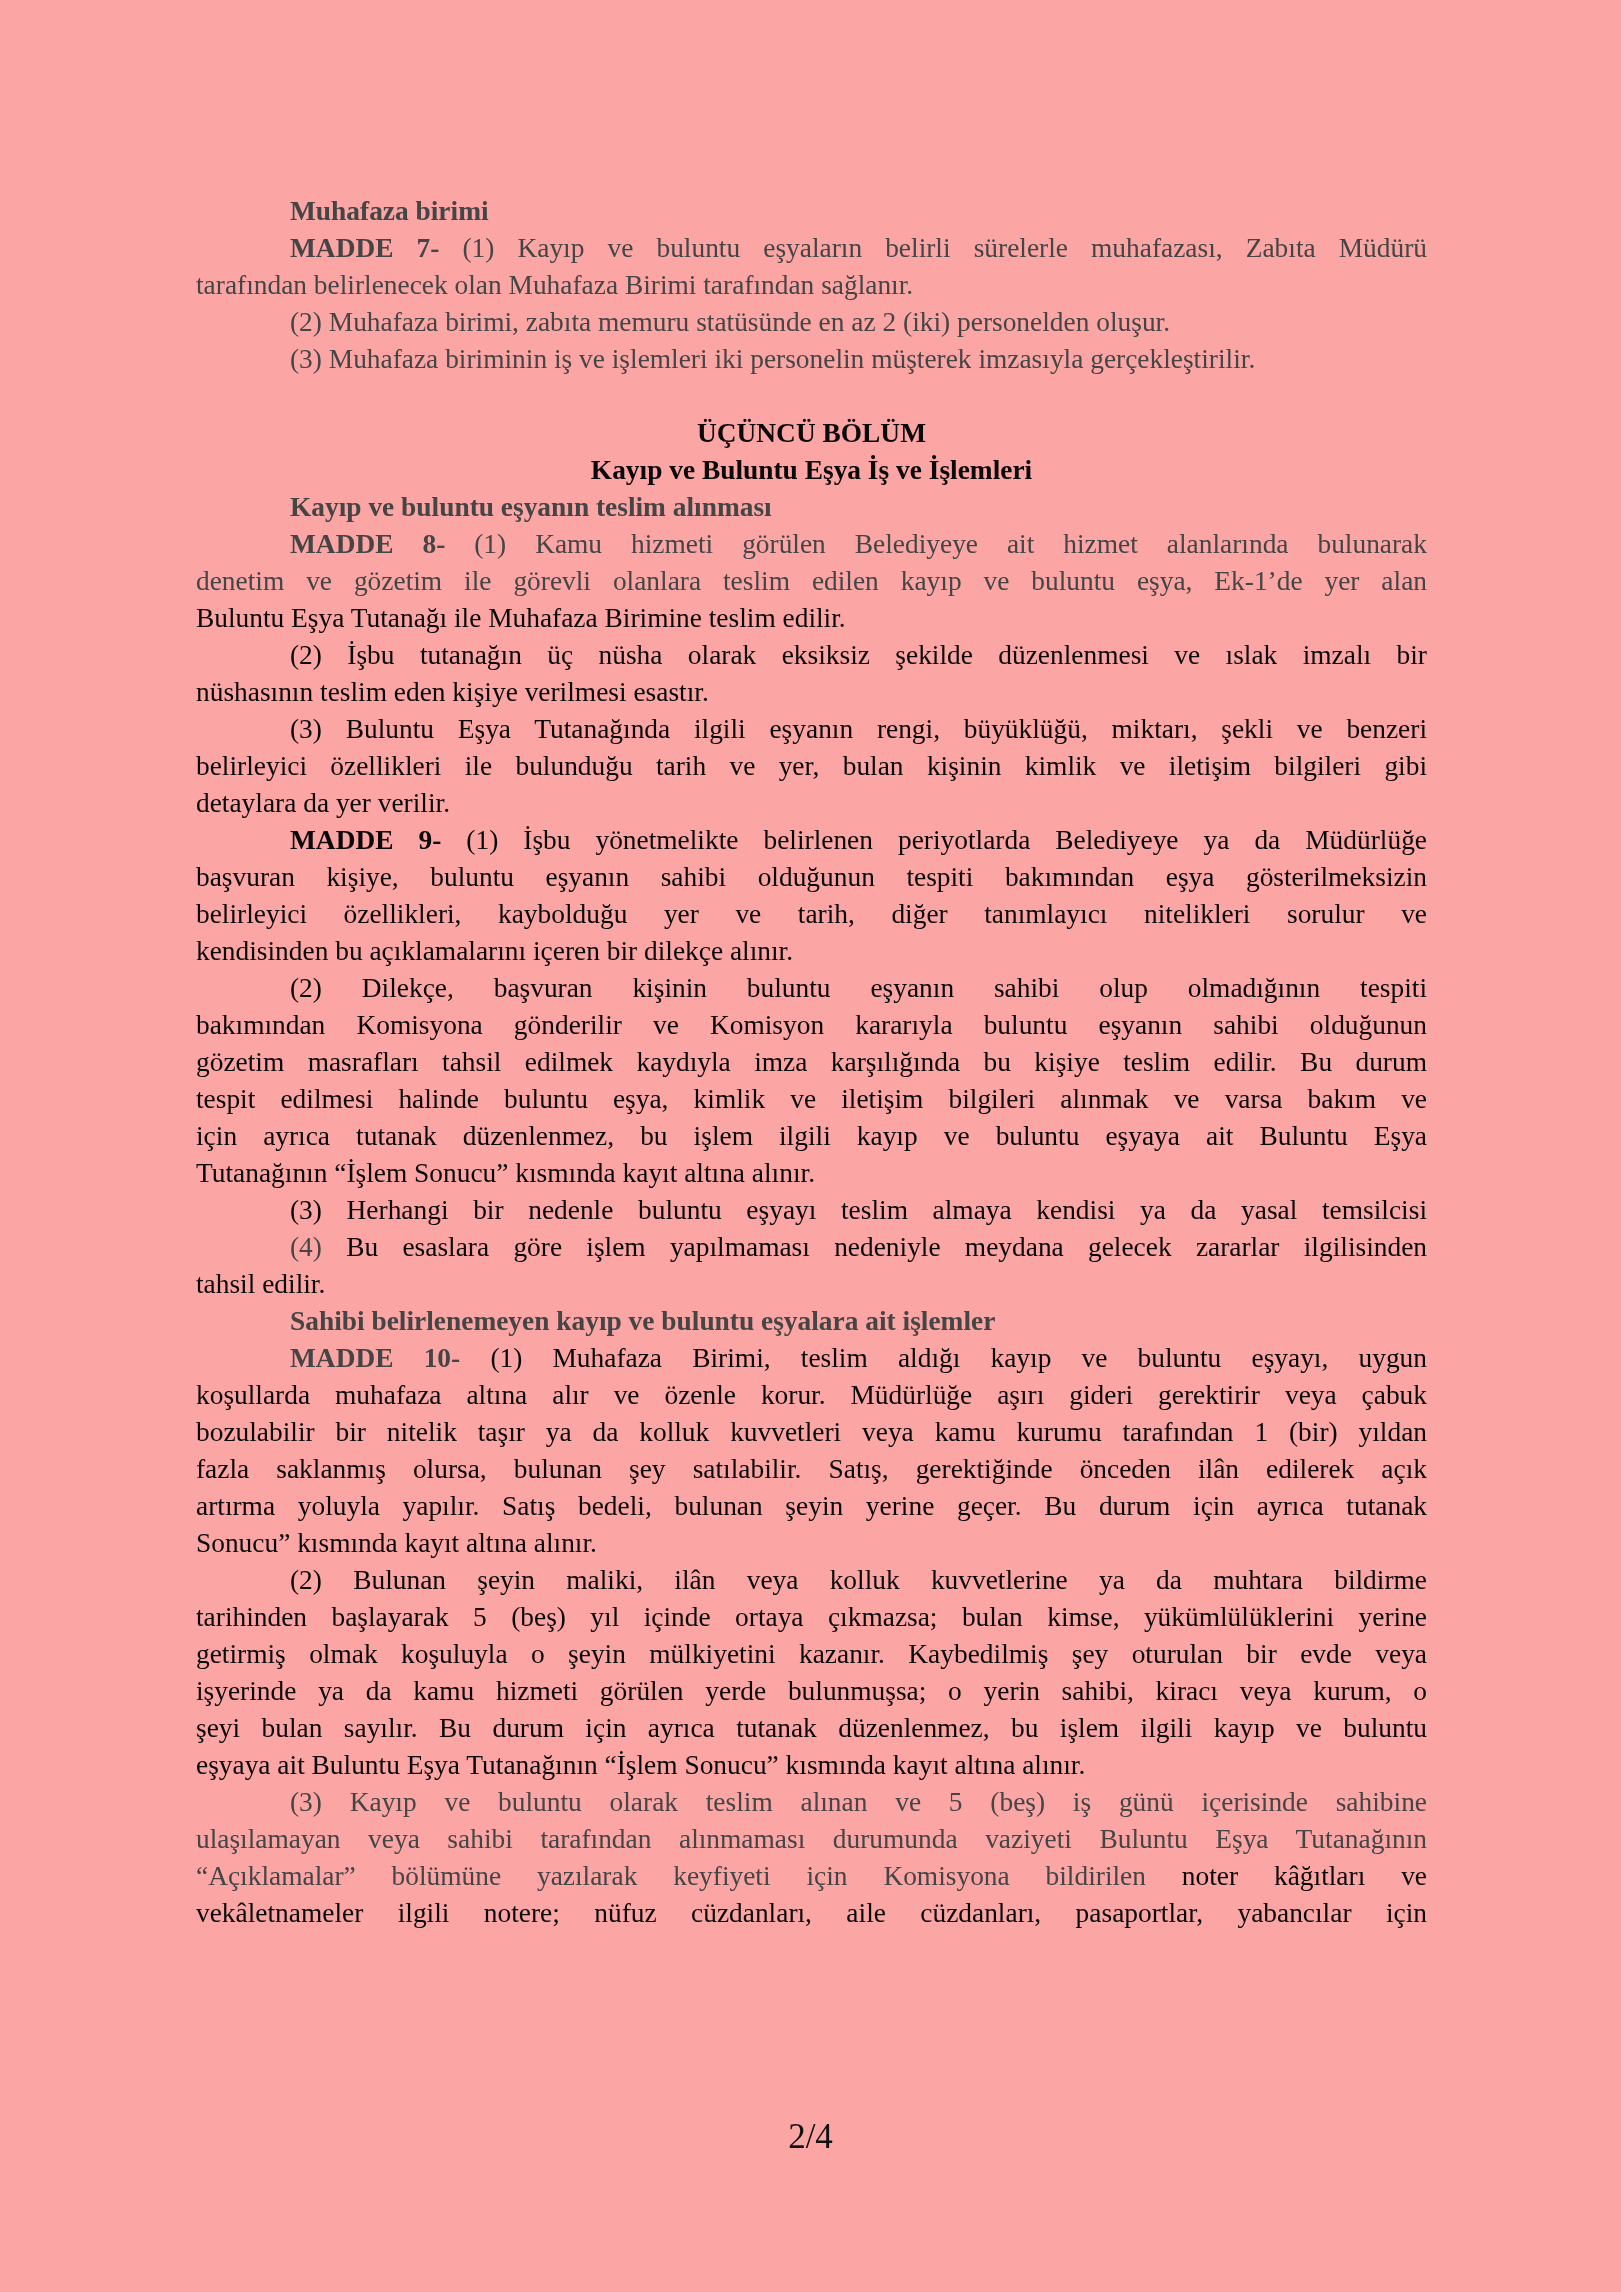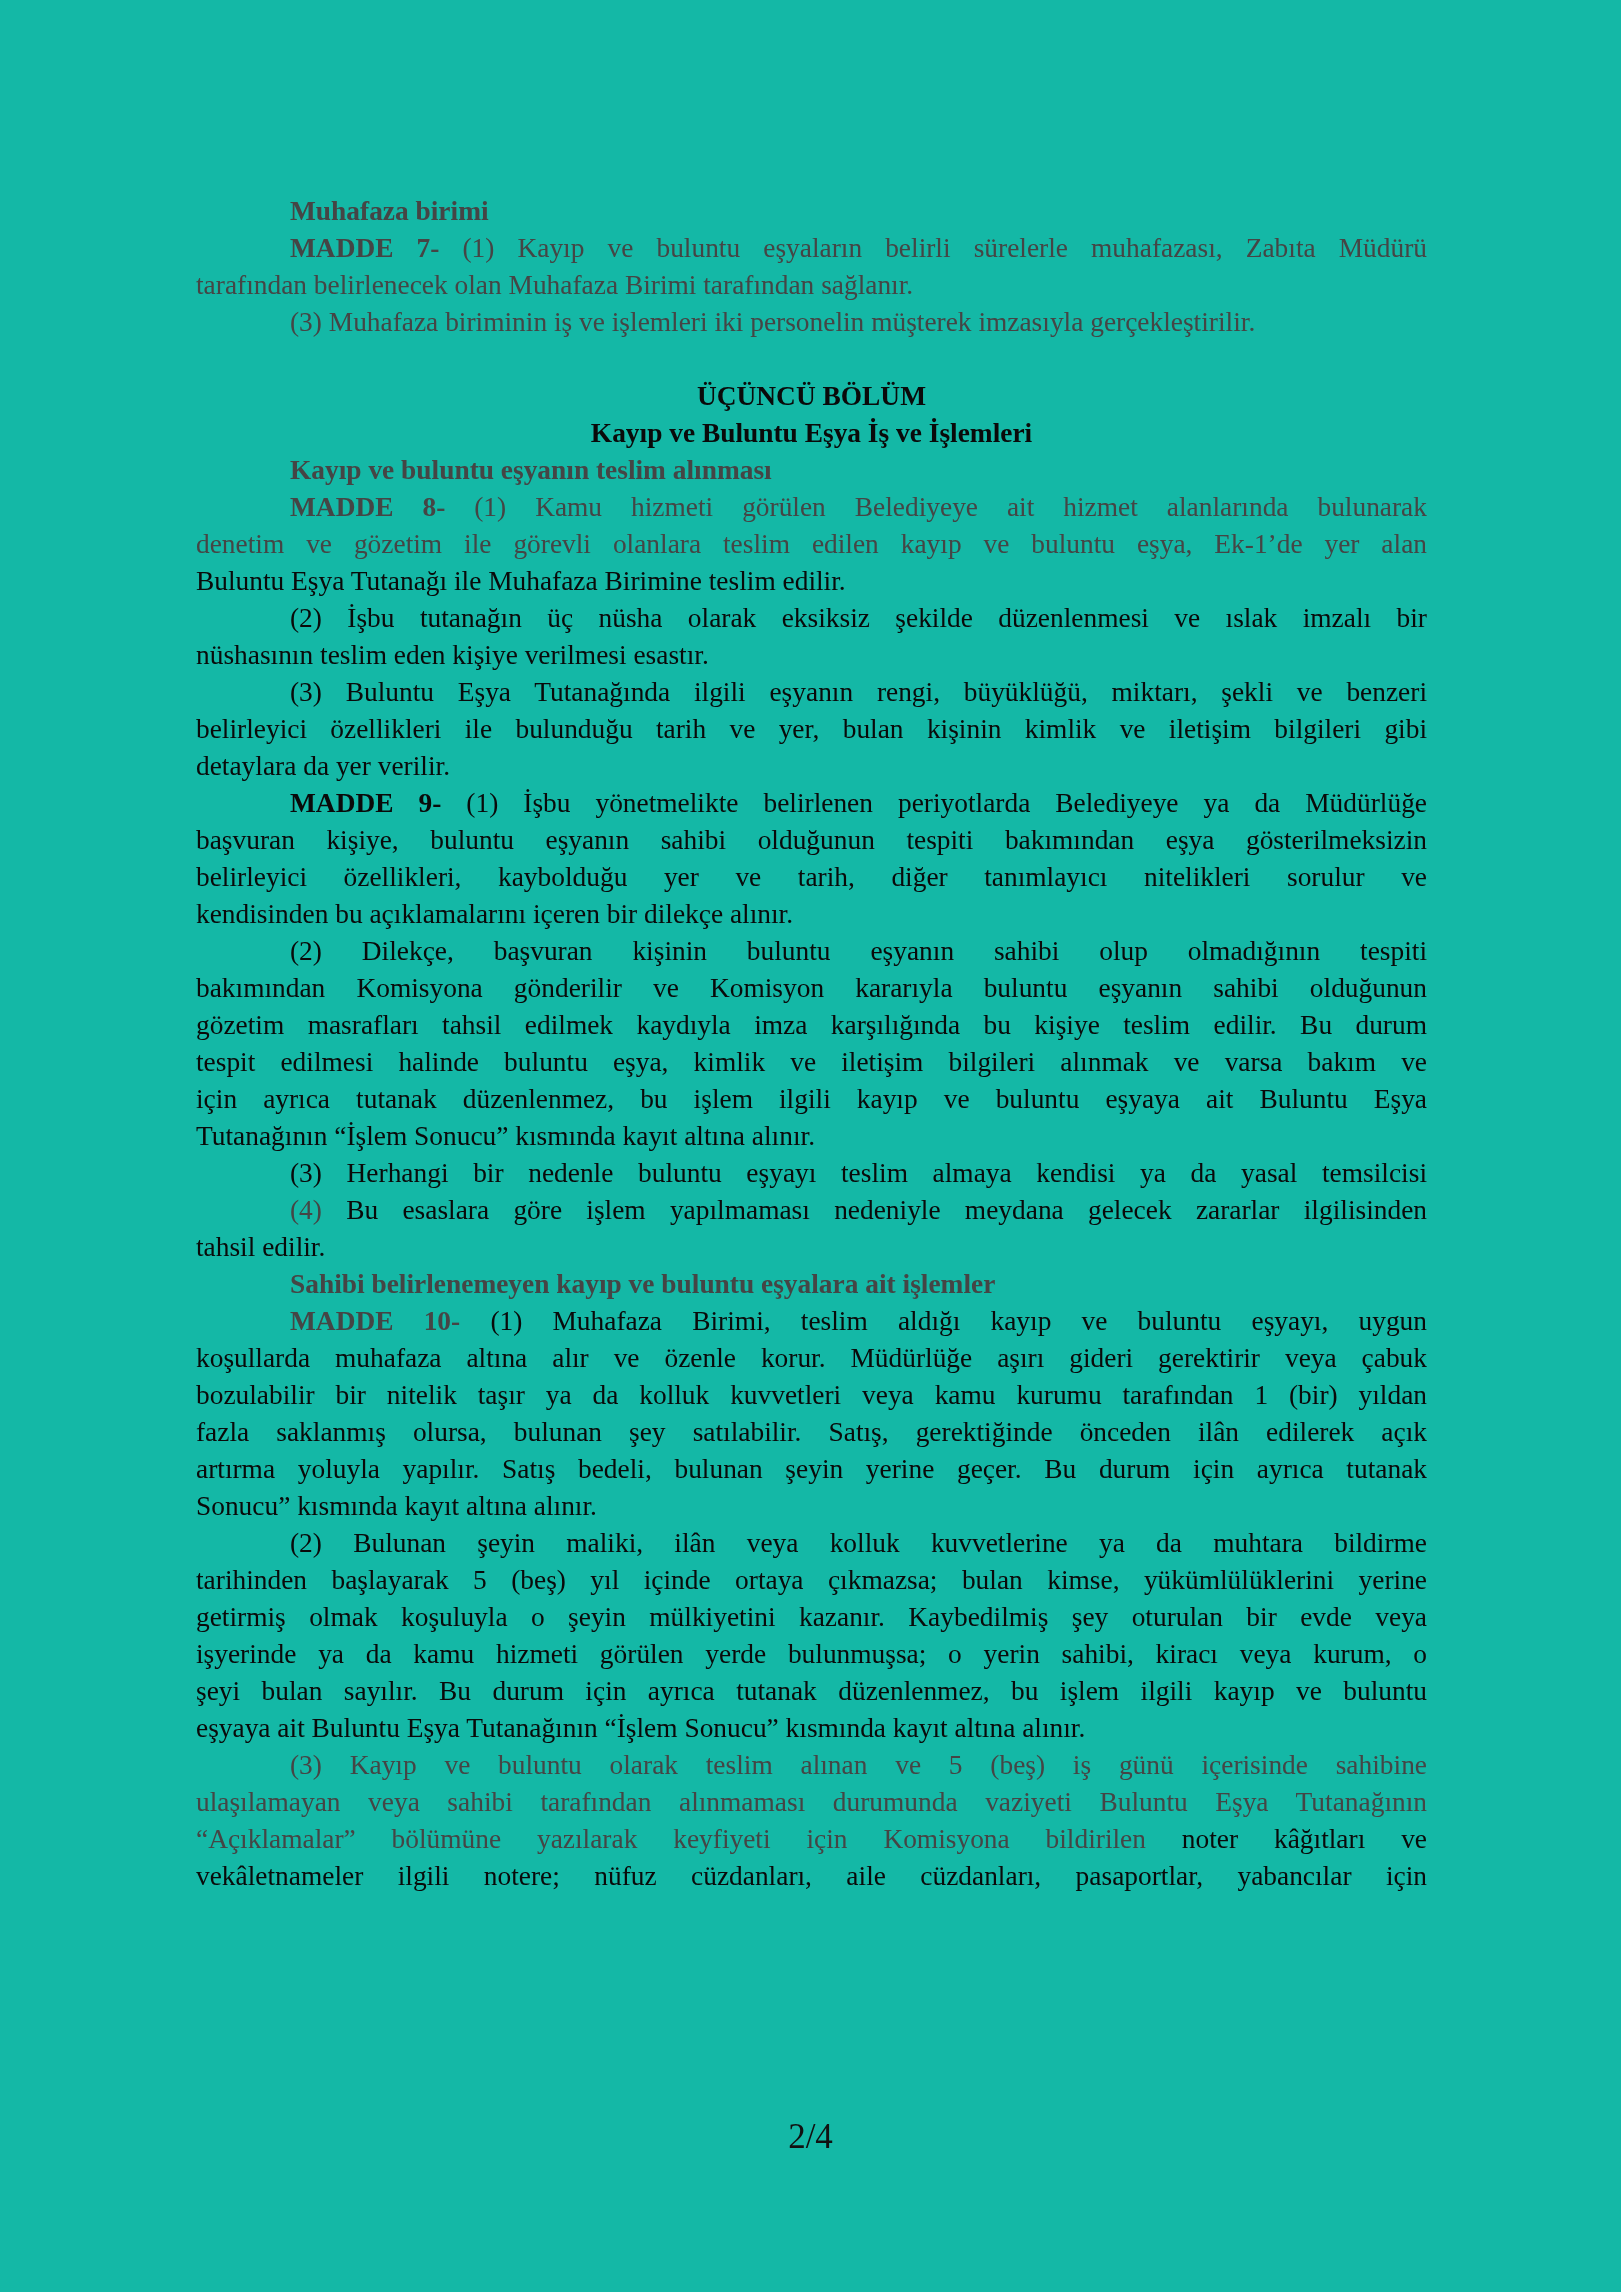--- a/index.html
+++ b/index.html
@@ -1,18 +1,18 @@
 <!DOCTYPE html>
 <html><head>
 <meta charset="utf-8">
 <style>
   html, body { margin: 0; padding: 0; background: #ffffff; }
   body { width: 1621px; height: 2293px; position: relative; overflow: hidden; }
   .page {
-    position: absolute; left: 0; top: 0; width: 1621px; height: 2293px; background: #14b8a6;
+    position: absolute; left: 0; top: 0; width: 1621px; height: 2293px; background: #fca5a5;
     font-family: "Liberation Serif", "DejaVu Serif", serif;
     font-size: 27.4px; color: #111;
   }
   .col { position: absolute; left: 196px; top: 193px; width: 1231px; }
   .ln {
     display: block; height: 37px; line-height: 37px; white-space: nowrap;
     text-align: justify; text-align-last: justify;
   }
   .ln.last { text-align-last: left; }
   .ln.ind { padding-left: 94px; }
@@ -28,20 +28,21 @@
 </style>
 </head>
 <body>
 
 <div class="page">
   <div class="col">
 
     <span class="ln ind last gray b">Muhafaza birimi</span>
     <span class="ln ind gray"><b>MADDE 7-</b><span> (1) Kayıp ve buluntu eşyaların belirli sürelerle muhafazası, Zabıta Müdürü</span></span>
     <span class="ln last gray">tarafından belirlenecek olan Muhafaza Birimi tarafından sağlanır.</span>
+    <span class="ln ind last gray">(2) Muhafaza birimi, zabıta memuru statüsünde en az 2 (iki) personelden oluşur.</span>
     <span class="ln ind last gray">(3) Muhafaza biriminin iş ve işlemleri iki personelin müşterek imzasıyla gerçekleştirilir.</span>
 
     <span class="spacer"></span>
 
     <span class="ln center black b">ÜÇÜNCÜ BÖLÜM</span>
     <span class="ln center black b">Kayıp ve Buluntu Eşya İş ve İşlemleri</span>
 
     <span class="ln ind last gray b">Kayıp ve buluntu eşyanın teslim alınması</span>
     <span class="ln ind gray"><b>MADDE 8-</b><span> (1) Kamu hizmeti görülen Belediyeye ait hizmet alanlarında bulunarak</span></span>
     <span class="ln gray">denetim ve gözetim ile görevli olanlara teslim edilen kayıp ve buluntu eşya, Ek-1’de yer alan</span>

